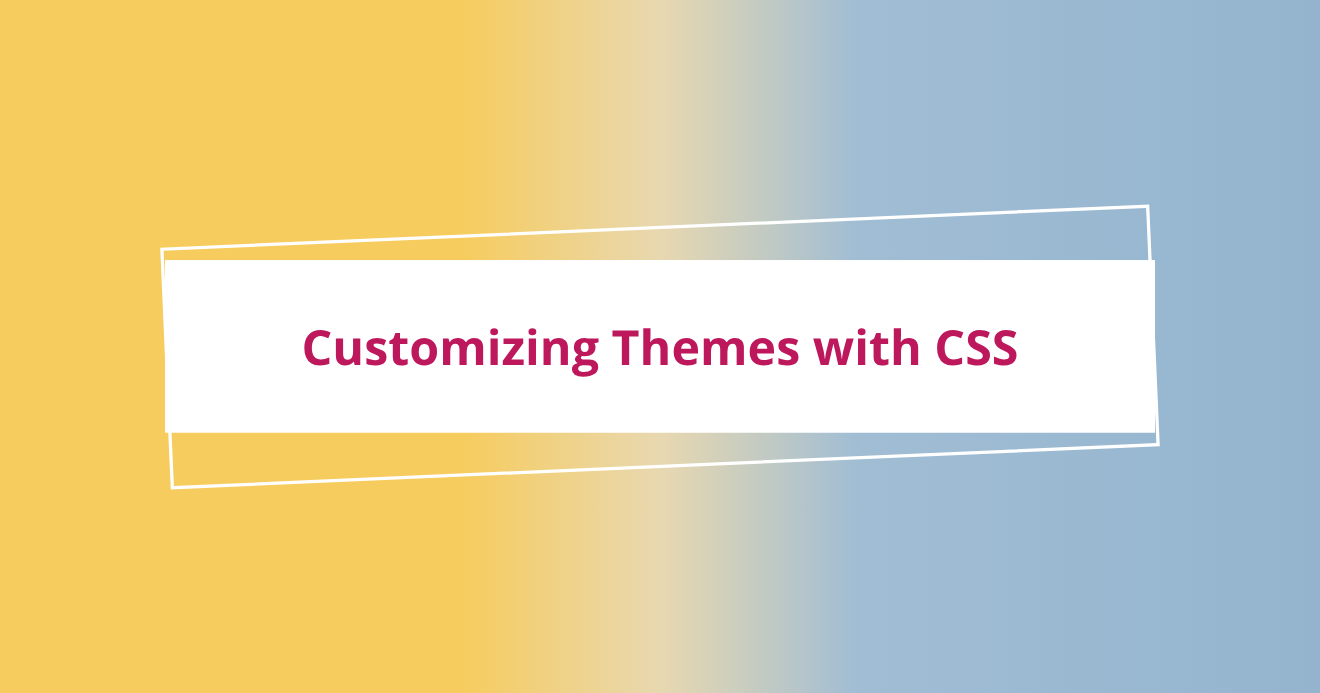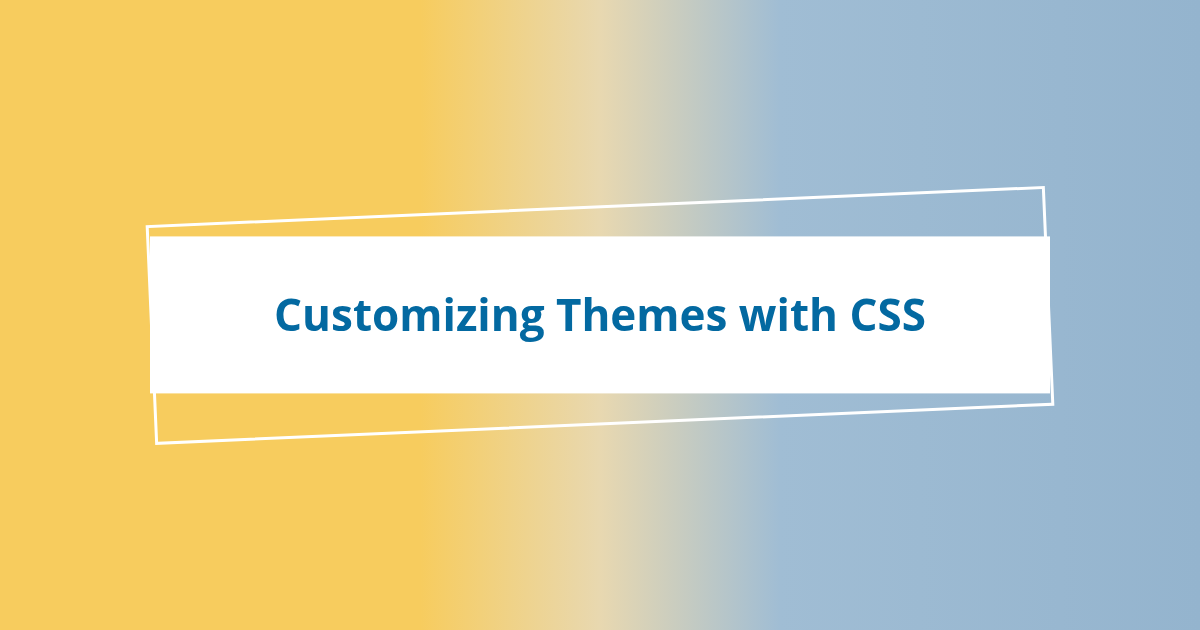--- a/index.html
+++ b/index.html
@@ -36,21 +36,21 @@
       position: relative;
       width: 900px;
       background: #ffffff;
       padding: 50px 80px;
       z-index: 2;
       text-align: center;
     }
     .title-text {
       font-size: 44px;
       font-weight: 700;
-      color: #0369a1;
+      color: #be185d;
       line-height: 1.3;
     }
   </style>
 </head>
 <body>
 
 <div class="hero-wrapper">
   <div class="outline-box"></div>
   <div class="title-box">
     <h1 class="title-text">Customizing Themes with CSS</h1>

